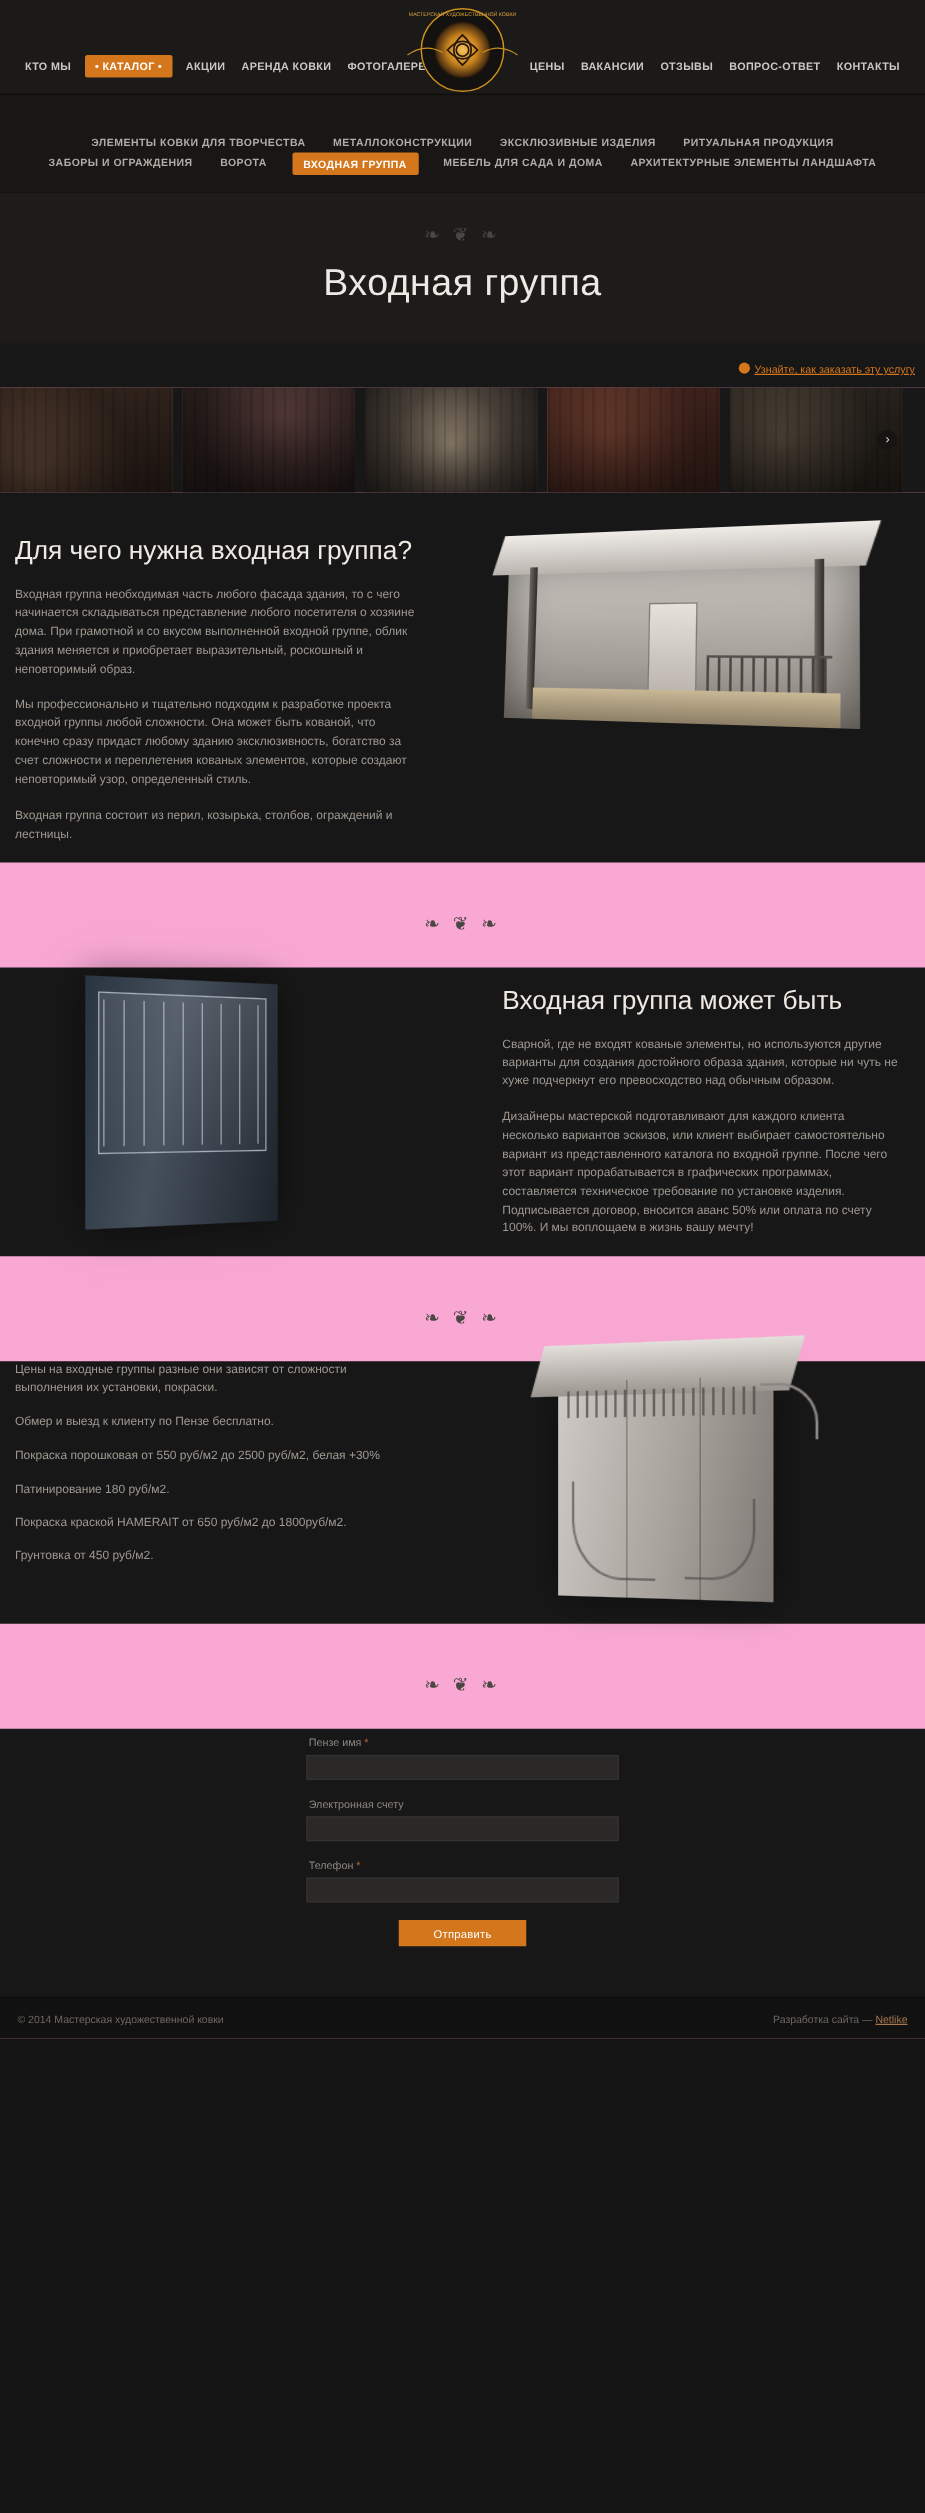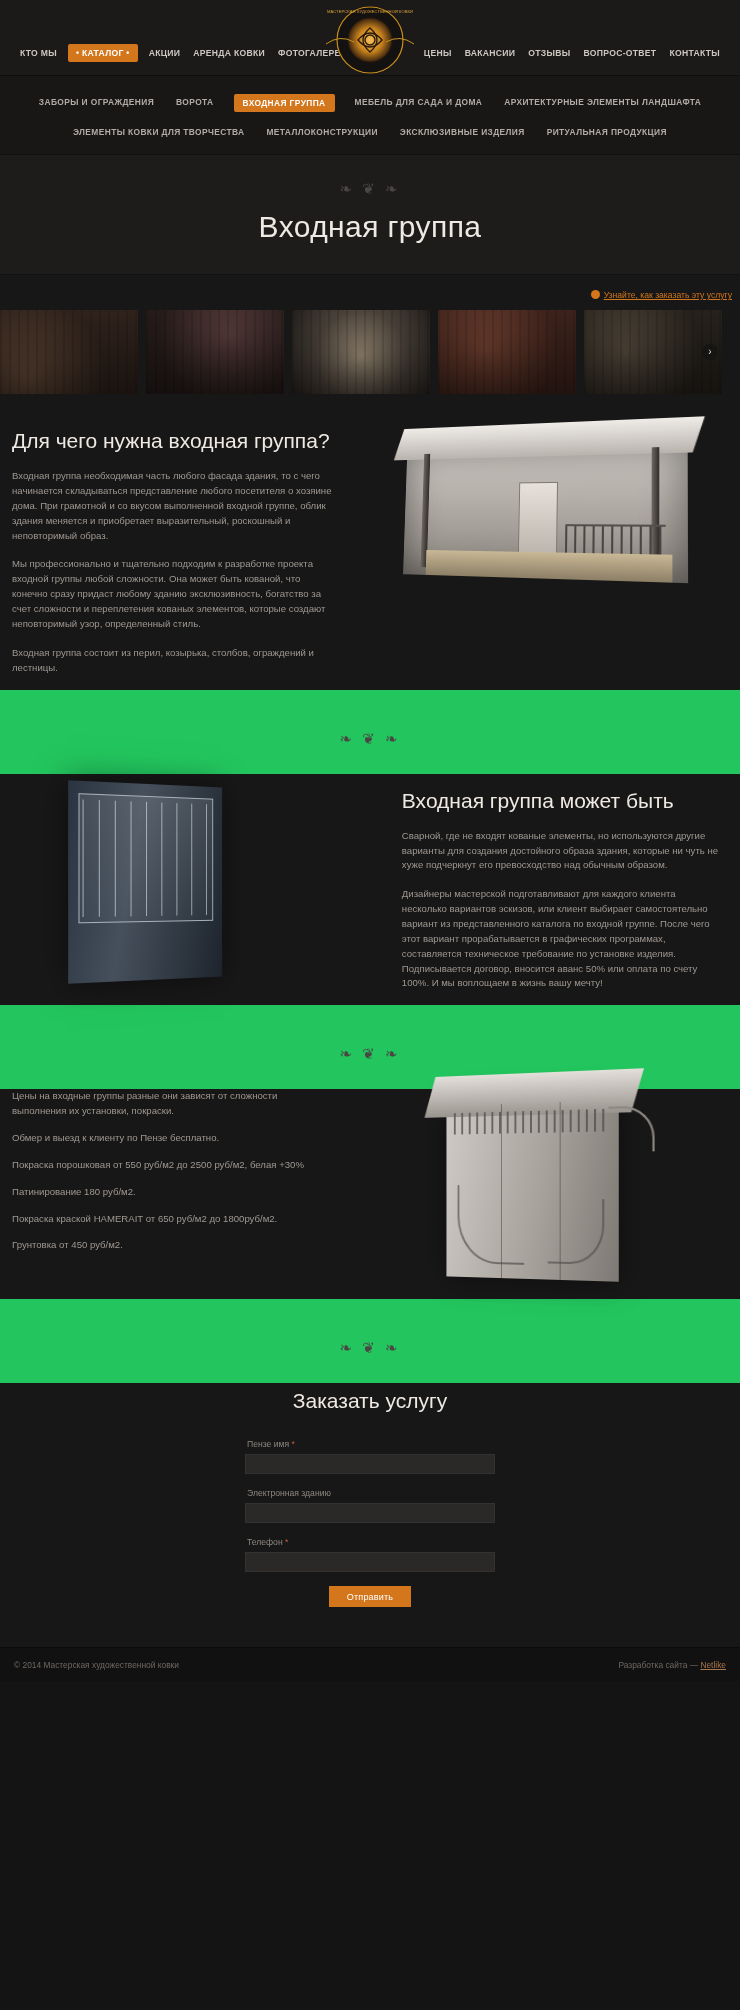--- a/index.html
+++ b/index.html
@@ -8,21 +8,21 @@
     background: #141414;
     font-family: "Liberation Sans", sans-serif;
   }
   body {
     width: 740px;
     min-height: 2010px;
     color: #b9b2ad;
     font-size: 11px;
     overflow-x: hidden;
   }
-  .page { width: 740px; position: relative; background: #22c55e; }
+  .page { width: 740px; position: relative; background: #f9a8d4; }
 
   
   .topbar {
     position: relative;
     height: 76px;
     background: #1b1a19;
     border-bottom: 1px solid #0e0e0e;
   }
   .mainnav {
     display: flex;
@@ -382,21 +382,21 @@
     margin: 0 0 14px 0;
     display: block;
     color: #ddd6cf;
     font-size: 10px;
     padding: 0 6px;
     font-family: "Liberation Sans", sans-serif;
   }
   .submit-btn {
     display: block;
     margin: 8px auto 0 auto;
-    width: 82px; height: 21px;
+    width: 102px; height: 21px;
     background: #d4761b;
     border: none;
     color: #fff;
     font-size: 9px;
     letter-spacing: .2px;
     cursor: pointer;
     font-family: "Liberation Sans", sans-serif;
   }
 
   
@@ -456,32 +456,32 @@
         </g>
         <g stroke="#c9901f" stroke-width="1" fill="none">
           <path d="M12 40 q14 -10 28 -2"></path>
           <path d="M100 40 q-14 -10 -28 -2"></path>
         </g>
       </svg>
     </div>
   </div>
 
   <div class="subnav-wrap">
+    <div class="subnav" style="margin-top:12px">
+      <a href="#">Элементы ковки для творчества</a>
+      <a href="#">Металлоконструкции</a>
+      <a href="#">Эксклюзивные изделия</a>
+      <a href="#">Ритуальная продукция</a>
+    </div>
     <div class="subnav">
       <a href="#">Заборы и ограждения</a>
       <a href="#">Ворота</a>
       <a href="#" class="active">Входная группа</a>
       <a href="#">Мебель для сада и дома</a>
       <a href="#">Архитектурные элементы ландшафта</a>
-    </div>
-    <div class="subnav" style="margin-top:12px">
-      <a href="#">Элементы ковки для творчества</a>
-      <a href="#">Металлоконструкции</a>
-      <a href="#">Эксклюзивные изделия</a>
-      <a href="#">Ритуальная продукция</a>
     </div>
   </div>
 
   <div class="title-band">
     <div class="orn">❧ ❦ ❧</div>
     <h1 class="page-title">Входная группа</h1>
   </div>
 
   <div class="order-hint">
     <span class="dot"></span><a href="#">Узнайте, как заказать эту услугу</a>
@@ -584,31 +584,30 @@
             </div>
           </div>
         </div>
       </div>
     </div>
   </div>
 
   <div class="orn-sep">❧ ❦ ❧</div>
 
   <div class="form-section">
-    <h2 class="form-title">Заказать услугу</h2>
     <form class="form-inner">
 
       <div class="field-label">
         <span>Пензе имя</span>
         <span class="req">*</span>
       </div>
       <input class="field-input" type="text" value="" style="">
 
       <div class="field-label">
-        <span>Электронная зданию</span>
+        <span>Электронная счету</span>
       </div>
       <input class="field-input" type="text" value="" style="">
 
       <div class="field-label">
         <span>Телефон</span>
         <span class="req">*</span>
       </div>
       <input class="field-input" type="text" value="" style="">
 
       <button type="submit" class="submit-btn">Отправить</button>

